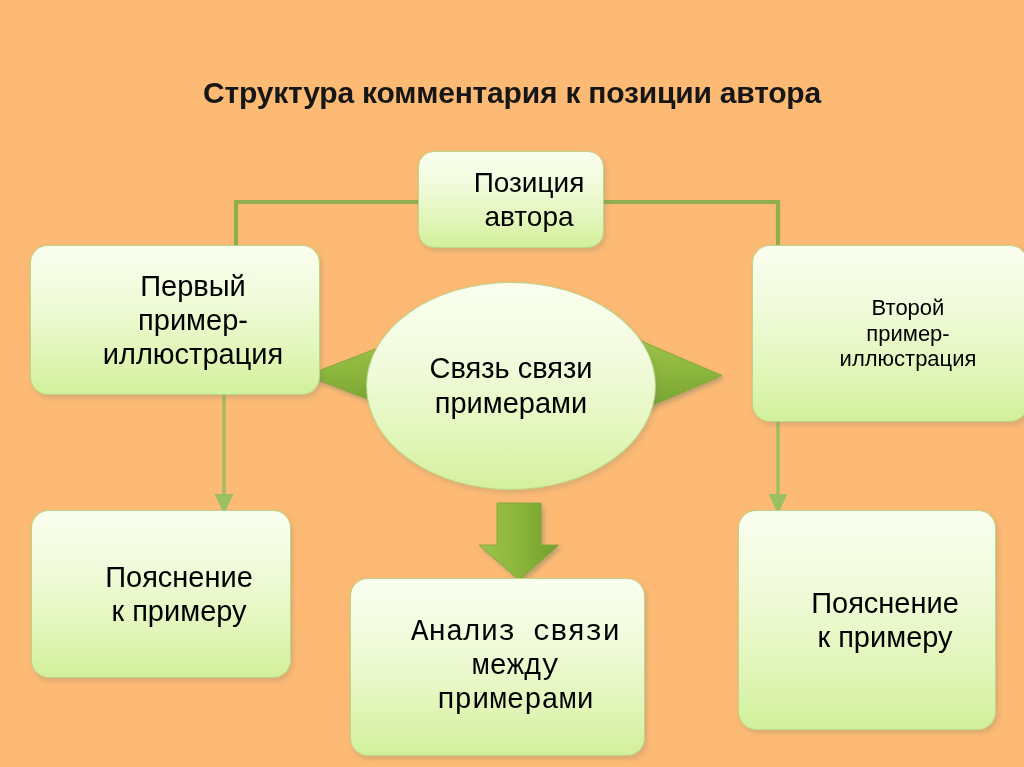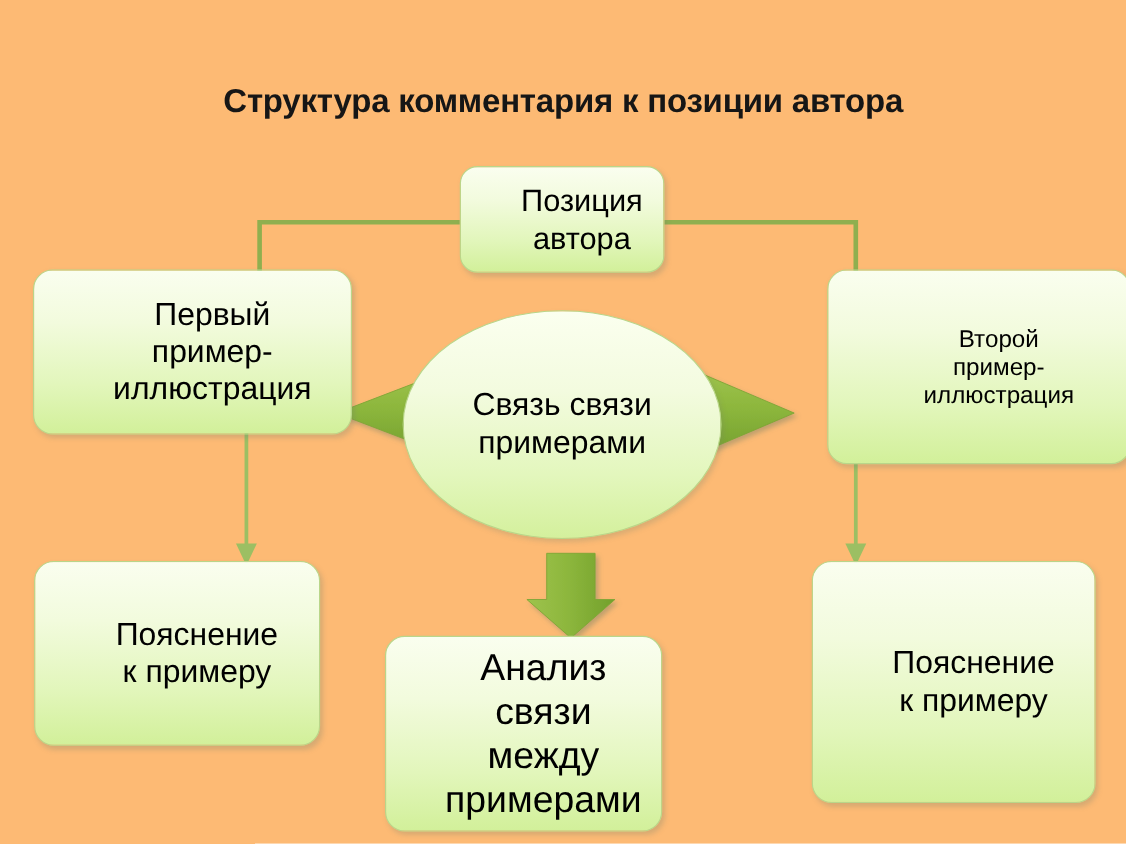--- a/index.html
+++ b/index.html
@@ -82,23 +82,24 @@
     left: 752px;  top: 245px;  width: 276px; height: 177px;
     font-size: 22px;
     z-index: 6;
   }
   #node-explanation-left {
     left: 31px;   top: 510px;  width: 260px; height: 168px;
     font-size: 29px;
     z-index: 6;
   }
   #node-analysis-link {
-    left: 350px;  top: 578px;  width: 252px; height: 178px;
-    font-size: 34px;
-    z-index: 6;
+    left: 350px;  top: 578px;  width: 295px; height: 178px;
+    font-size: 29px;
+    z-index: 6;
+    font-family: Liberation Mono, monospace;
   }
   #node-explanation-right {
     left: 738px;  top: 510px;  width: 258px; height: 220px;
     font-size: 29px;
     z-index: 6;
   }
 
   
   #node-link-between {
     position: absolute;

